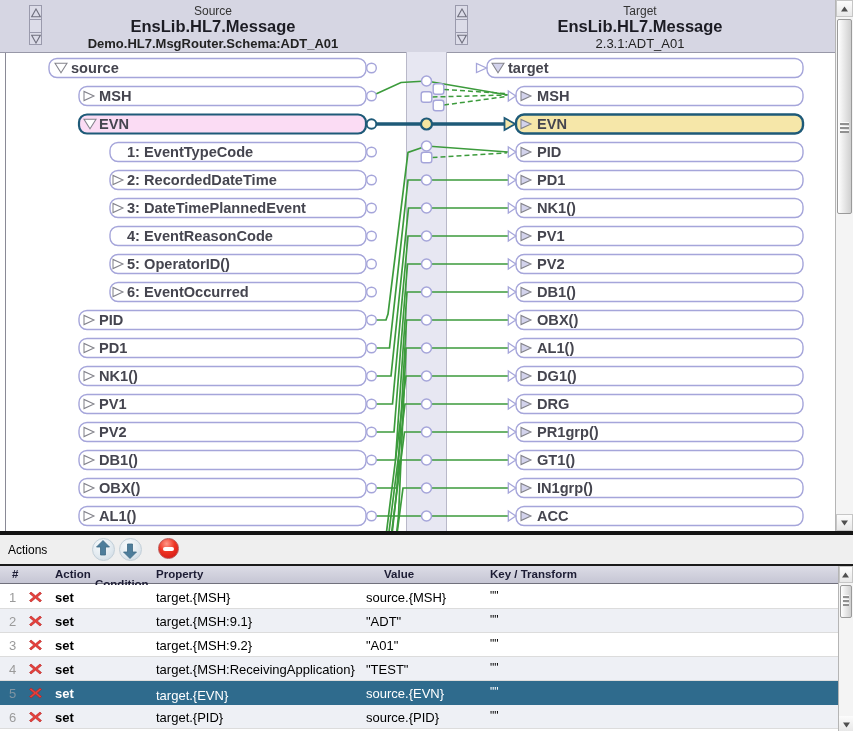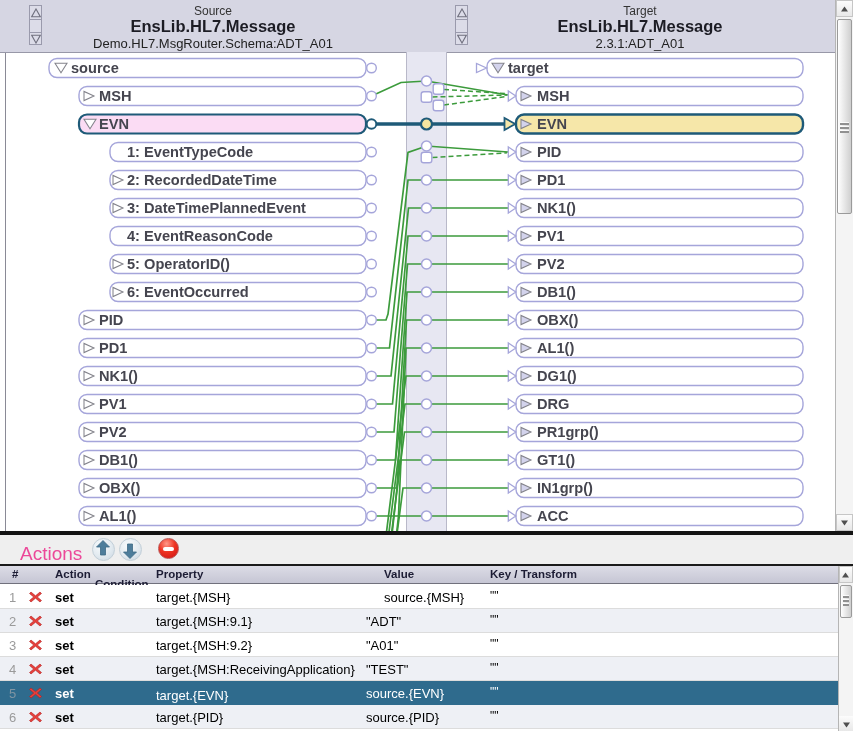--- a/index.html
+++ b/index.html
@@ -6,21 +6,21 @@
 .hdr-small { font-size:12px; color:#333; }
 .hdr-big { font-size:16.5px; font-weight:bold; color:#1c1c24; }
 .hdr-sub { font-size:13px; color:#222; }
 .ctr { position:absolute; width:400px; text-align:center; }
 </style></head>
 <body>
 
 <div style="position:absolute;left:0;top:0;width:853px;height:53px;background:#d6d6e3;border-bottom:1px solid #9898a8;box-sizing:border-box;"></div>
 <div class="ctr hdr-small" style="left:13px;top:4px;">Source</div>
 <div class="ctr hdr-big" style="left:13px;top:17px;">EnsLib.HL7.Message</div>
-<div class="ctr hdr-sub" style="left:13px;top:36px;">Demo.HL7.MsgRouter.Schema:ADT_A01</div>
+<div class="ctr hdr-sub" style="left:13px;top:36px;font-weight:bold;">Demo.HL7.MsgRouter.Schema:ADT_A01</div>
 <div class="ctr hdr-small" style="left:440px;top:4px;">Target</div>
 <div class="ctr hdr-big" style="left:440px;top:17px;">EnsLib.HL7.Message</div>
 <div class="ctr hdr-sub" style="left:440px;top:36px;">2.3.1:ADT_A01</div>
 <div style="position:absolute;left:29px;top:5px;width:13px;height:40px;border:1px solid #9a9aac;background:#dcdce8;box-sizing:border-box;">
     <div style="position:absolute;top:12.5px;left:0;right:0;height:1px;background:#9a9aac;"></div>
     <div style="position:absolute;top:25.5px;left:0;right:0;height:1px;background:#9a9aac;"></div>
     <svg style="position:absolute;left:0.5px;top:1.5px" width="10" height="10">
       <polygon points="5,1 9.3,8.7 0.7,8.7" fill="#dcdce8" stroke="#70707e" stroke-width="1.1"></polygon>
     </svg>
     <svg style="position:absolute;left:0.5px;top:28px" width="10" height="10">
@@ -215,21 +215,21 @@
 <circle cx="426.5" cy="124" r="5.5" fill="#f6e6a0" stroke="#1e5a78" stroke-width="2.2"></circle>
 <rect x="433.2" y="83.7" width="10.6" height="10.6" rx="2.6" fill="white" stroke="#a5a5da" stroke-width="1.4"></rect>
 <rect x="421.2" y="91.7" width="10.6" height="10.6" rx="2.6" fill="white" stroke="#a5a5da" stroke-width="1.4"></rect>
 <rect x="433.2" y="100.2" width="10.6" height="10.6" rx="2.6" fill="white" stroke="#a5a5da" stroke-width="1.4"></rect>
 <rect x="421.2" y="152.2" width="10.6" height="10.6" rx="2.6" fill="white" stroke="#a5a5da" stroke-width="1.4"></rect>
 </svg>
 
 <div style="position:absolute;left:0;top:531px;width:853px;height:4px;background:#141414;"></div>
 
 <div style="position:absolute;left:0;top:535px;width:853px;height:28.5px;background:#efefef;"></div>
-<div style="position:absolute;left:20px;top:543px;font-size:19px;color:#ec4899;">Actions</div>
+<div style="position:absolute;left:8px;top:543px;font-size:12px;color:#000000;">Actions</div>
 <div style="position:absolute;left:91.5px;top:537.5px;width:23px;height:23px;border-radius:50%;background:radial-gradient(circle at 38% 30%,#f8fbfd,#e2eaf0 55%,#c9d6e0);border:1px solid #c3cfd8;box-sizing:border-box;"></div>
 <svg style="position:absolute;left:91.5px;top:537.5px" width="23" height="23">
     <path d="M8.5,17 L8.5,9 L4.5,9 L11,2.5 L17.5,9 L13.5,9 L13.5,17 Z" fill="#4d7d9b" stroke="#3e6a85" stroke-width="0.8"></path>
   </svg>
 <div style="position:absolute;left:118.5px;top:537.5px;width:23px;height:23px;border-radius:50%;background:radial-gradient(circle at 38% 30%,#f8fbfd,#e2eaf0 55%,#c9d6e0);border:1px solid #c3cfd8;box-sizing:border-box;"></div>
 <svg style="position:absolute;left:118.5px;top:537.5px" width="23" height="23">
     <path d="M8.5,6 L8.5,14 L4.5,14 L11,20.5 L17.5,14 L13.5,14 L13.5,6 Z" fill="#4d7d9b" stroke="#3e6a85" stroke-width="0.8"></path>
   </svg>
 <div style="position:absolute;left:158px;top:538px;width:21px;height:21px;border-radius:50%;background:radial-gradient(circle at 40% 25%,#ff9a8a,#ee3322 45%,#cc1111);border:1px solid #b55;box-sizing:border-box;"></div>
 <div style="position:absolute;left:163px;top:546.5px;width:11px;height:4px;border-radius:2px;background:#fff;"></div>
@@ -243,21 +243,21 @@
 <span style="position:absolute;left:384px;top:2px;">Value</span>
 <span style="position:absolute;left:490px;top:2px;">Key / Transform</span>
 </div>
 <div style="position:absolute;left:0;top:585px;width:838px;height:24px;background:#ffffff;border-bottom:1px solid #dcdcdc;box-sizing:border-box;font-size:13px;color:#000000;">
     <span style="position:absolute;left:9px;top:5px;color:#9a9a9a;">1</span>
     <svg width="13" height="12" style="position:absolute;left:29px;top:6px">
       <path d="M2,1 L6.5,4.8 L11,1 L12.5,2.5 L8.3,6 L12.5,9.5 L11,11 L6.5,7.2 L2,11 L0.5,9.5 L4.7,6 L0.5,2.5 Z" fill="#e8413c" stroke="#b01e1e" stroke-width="0.6"></path>
     </svg>
     <span style="position:absolute;left:55px;top:5px;font-weight:bold;">set</span>
     <span style="position:absolute;left:156px;top:5px;">target.{MSH}</span>
-    <span style="position:absolute;left:384px;top:5px;">source.{MSH}</span>
+    <span style="position:absolute;left:366px;top:5px;">source.{MSH}</span>
     <span style="position:absolute;left:490px;top:4px;font-size:12px;">""</span>
   </div>
 <div style="position:absolute;left:0;top:609px;width:838px;height:24px;background:#eef0f5;border-bottom:1px solid #dcdcdc;box-sizing:border-box;font-size:13px;color:#000000;">
     <span style="position:absolute;left:9px;top:5px;color:#9a9a9a;">2</span>
     <svg width="13" height="12" style="position:absolute;left:29px;top:6px">
       <path d="M2,1 L6.5,4.8 L11,1 L12.5,2.5 L8.3,6 L12.5,9.5 L11,11 L6.5,7.2 L2,11 L0.5,9.5 L4.7,6 L0.5,2.5 Z" fill="#e8413c" stroke="#b01e1e" stroke-width="0.6"></path>
     </svg>
     <span style="position:absolute;left:55px;top:5px;font-weight:bold;">set</span>
     <span style="position:absolute;left:156px;top:5px;">target.{MSH:9.1}</span>
     <span style="position:absolute;left:366px;top:5px;">"ADT"</span>

